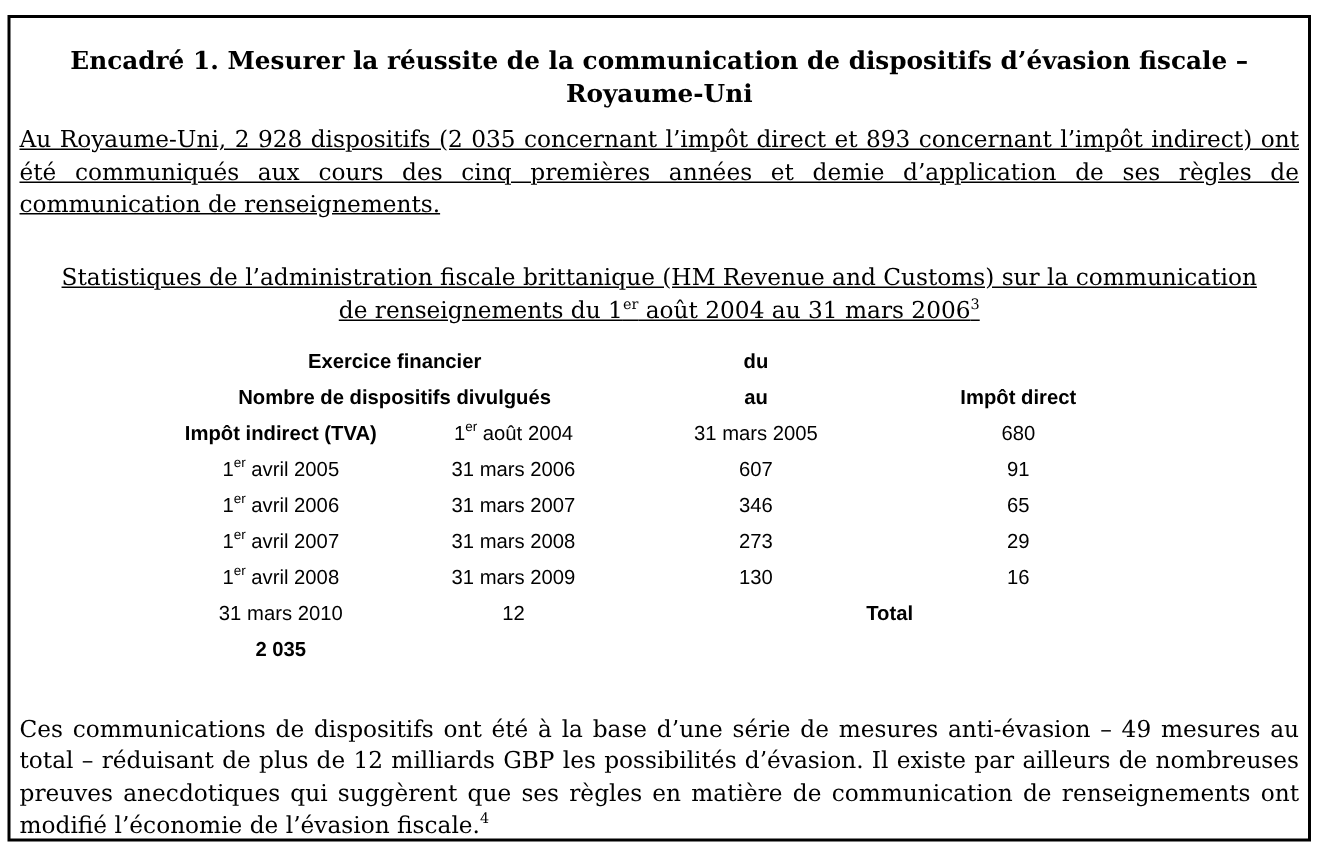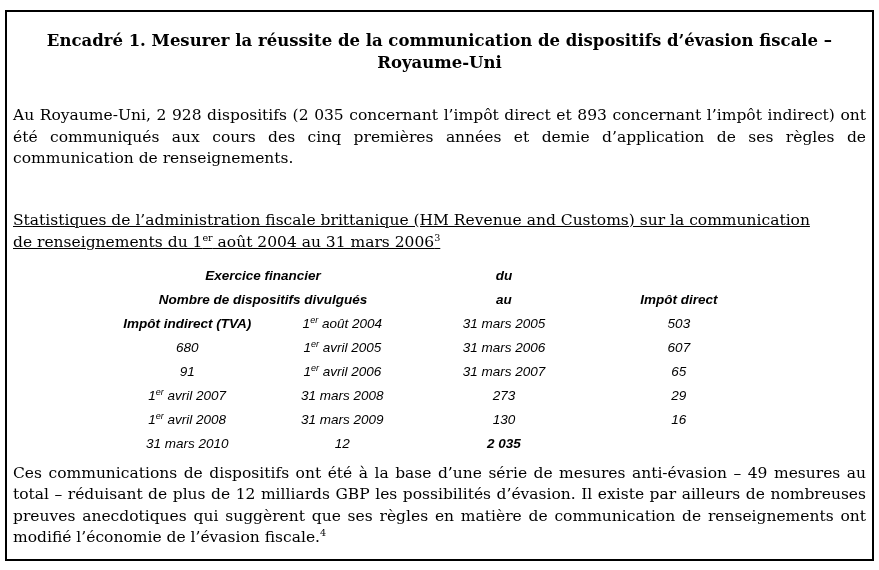--- a/index.html
+++ b/index.html
@@ -33,24 +33,25 @@
     font-weight: bold;
     font-size: 16.5px;
     line-height: 22px;
   }
   .para {
     margin: 0;
     font-size: 15.5px;
     line-height: 21.5px;
     text-align: justify;
   }
-  .para1 { margin-top: 31px; }
-  .para2 { margin-top: 7px; }
+  .para1 { margin-top: 9px; text-decoration: underline; }
+  .para2 { margin-top: 31px; }
   .heading {
-    margin-top: 39px;
+    margin-top: 26px;
+    text-align: center;
     font-size: 15.5px;
     line-height: 22px;
   }
   .heading .u { text-decoration: underline; }
   sup {
     font-size: 62%;
     line-height: 0;
   }
   .stat-table {
     display: grid;
@@ -58,21 +59,20 @@
     width: 660px;
     margin: 11px 0 0 95px;
     font-family: "Liberation Sans", sans-serif;
     font-size: 13.5px;
   }
   .cell {
     text-align: center;
     height: 24px;
     line-height: 24px;
     white-space: nowrap;
-    font-style: italic;
   }
   .cell sup { font-size: 9px; }
   .ghead, .chead, .total { font-weight: bold; }
   .span2 { grid-column: span 2; }
 </style>
 </head>
 <body>
 
 <div class="page">
   <div class="box">
@@ -93,39 +93,40 @@
       <div class="cell ghead span2">Exercice financier</div>
       <div class="cell chead">du</div>
 
       <div class="cell ghead span2">Nombre de dispositifs divulgués</div>
       <div class="cell chead">au</div>
       <div class="cell chead">Impôt direct</div>
       <div class="cell chead">Impôt indirect (TVA)</div>
 
       <div class="cell">1<sup>er</sup> août 2004</div>
         <div class="cell">31 mars 2005</div>
-        <div class="cell">503</div>
         <div class="cell">680</div>
         <div class="cell">1<sup>er</sup> avril 2005</div>
         <div class="cell">31 mars 2006</div>
         <div class="cell">607</div>
         <div class="cell">91</div>
         <div class="cell">1<sup>er</sup> avril 2006</div>
         <div class="cell">31 mars 2007</div>
+        <div class="cell">346</div>
         <div class="cell">65</div>
         <div class="cell">1<sup>er</sup> avril 2007</div>
         <div class="cell">31 mars 2008</div>
         <div class="cell">273</div>
         <div class="cell">29</div>
         <div class="cell">1<sup>er</sup> avril 2008</div>
         <div class="cell">31 mars 2009</div>
         <div class="cell">130</div>
         <div class="cell">16</div>
         <div class="cell">31 mars 2010</div>
         <div class="cell">12</div>
+        <div class="cell total span2">Total</div>
       <div class="cell total">2&nbsp;035</div>
     </div>
 
     <p class="para para2">
       <span>Ces communications de dispositifs ont été à la base d’une série de mesures anti-évasion – 49 mesures au total – réduisant de plus de 12 milliards GBP les possibilités d’évasion. Il existe par ailleurs de nombreuses preuves anecdotiques qui suggèrent que ses règles en matière de communication de renseignements ont modifié l’économie de l’évasion fiscale.</span><sup>4</sup>
     </p>
 
   </div>
 </div>
 

